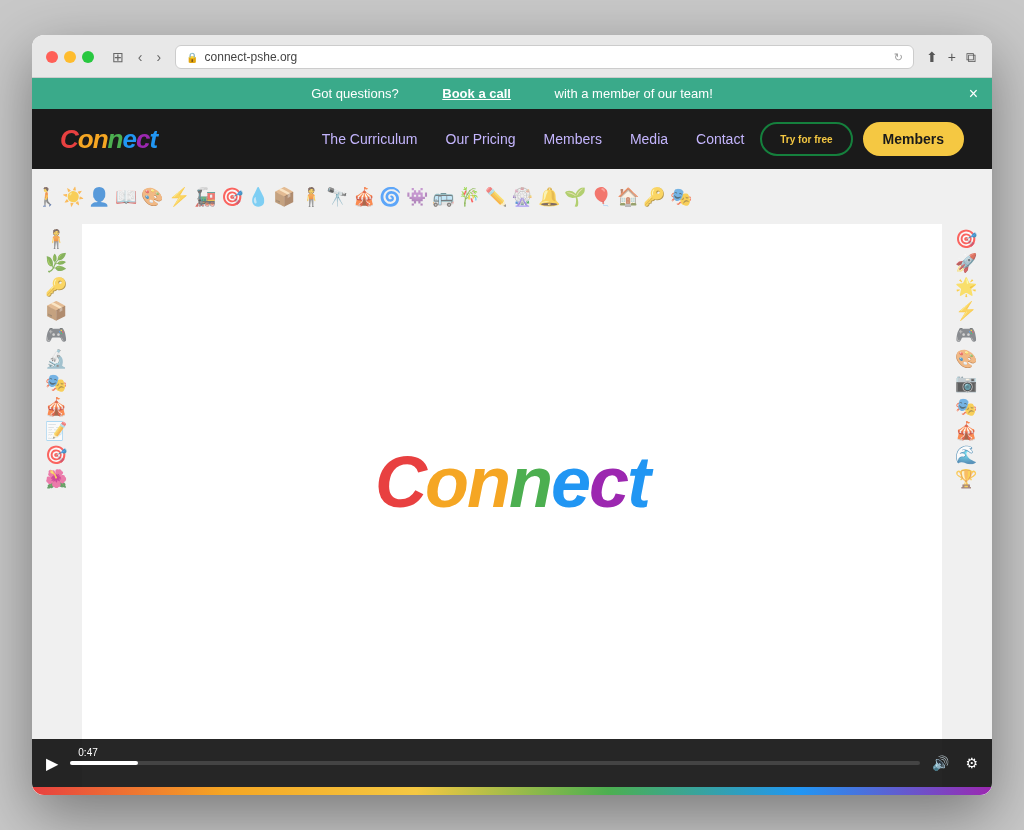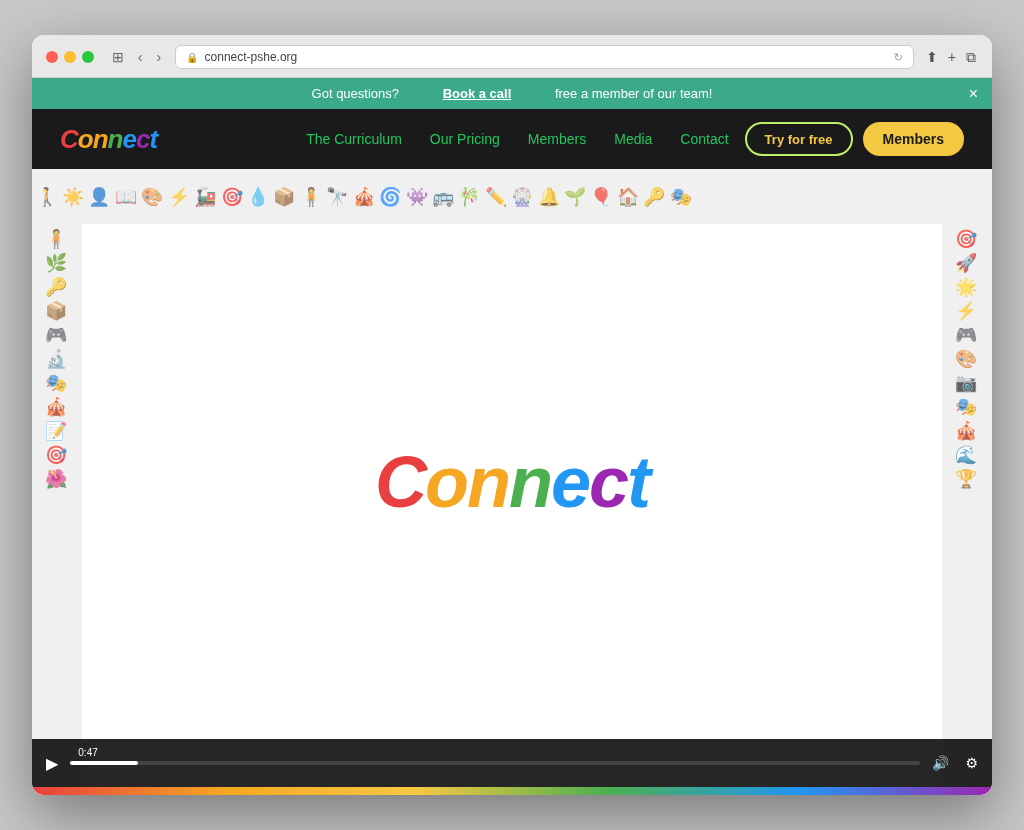--- a/index.html
+++ b/index.html
@@ -169,34 +169,34 @@
     .logo-t { color: #2196f3; }
 
     .navbar-nav {
       display: flex;
       align-items: center;
       gap: 28px;
       list-style: none;
     }
 
     .navbar-nav a {
-      color: #22c55e;
+      color: #c4b5fd;
       text-decoration: none;
       font-size: 14px;
       font-weight: 400;
       text-align: center;
     }
 
     .btn-outline-yellow {
-      border: 2px solid #bef264;
+      border: 2px solid #15803d;
       color: #f5c842;
       background: transparent;
       padding: 7px 18px;
       border-radius: 20px;
-      font-size: 13px;
+      font-size: 10px;
       font-weight: 600;
       cursor: pointer;
     }
 
     .btn-solid-yellow {
       border: 2px solid #f5c842;
       background: #f5c842;
       color: #1a1a1a;
       padding: 7px 18px;
       border-radius: 20px;
@@ -380,21 +380,21 @@
     </div>
   </div>
 
   <div class="website">
 
     <div class="announcement-bar">
       <span>Got questions?</span>
       &nbsp;
       <a href="#">Book a call</a>
       &nbsp;
-      <span>free a member of our team!</span>
+      <span>with a member of our team!</span>
       <button class="announcement-close">×</button>
     </div>
 
     <nav class="navbar">
       <div class="navbar-logo">
         <span class="logo-c">C</span><span class="logo-o">o</span><span class="logo-n1">n</span><span class="logo-n2">n</span><span class="logo-e">e</span><span class="logo-c2">c</span><span class="logo-t">t</span>
       </div>
       <ul class="navbar-nav">
         <li><a href="#">The Curriculum</a></li>
         <li><a href="#">Our Pricing</a></li>

